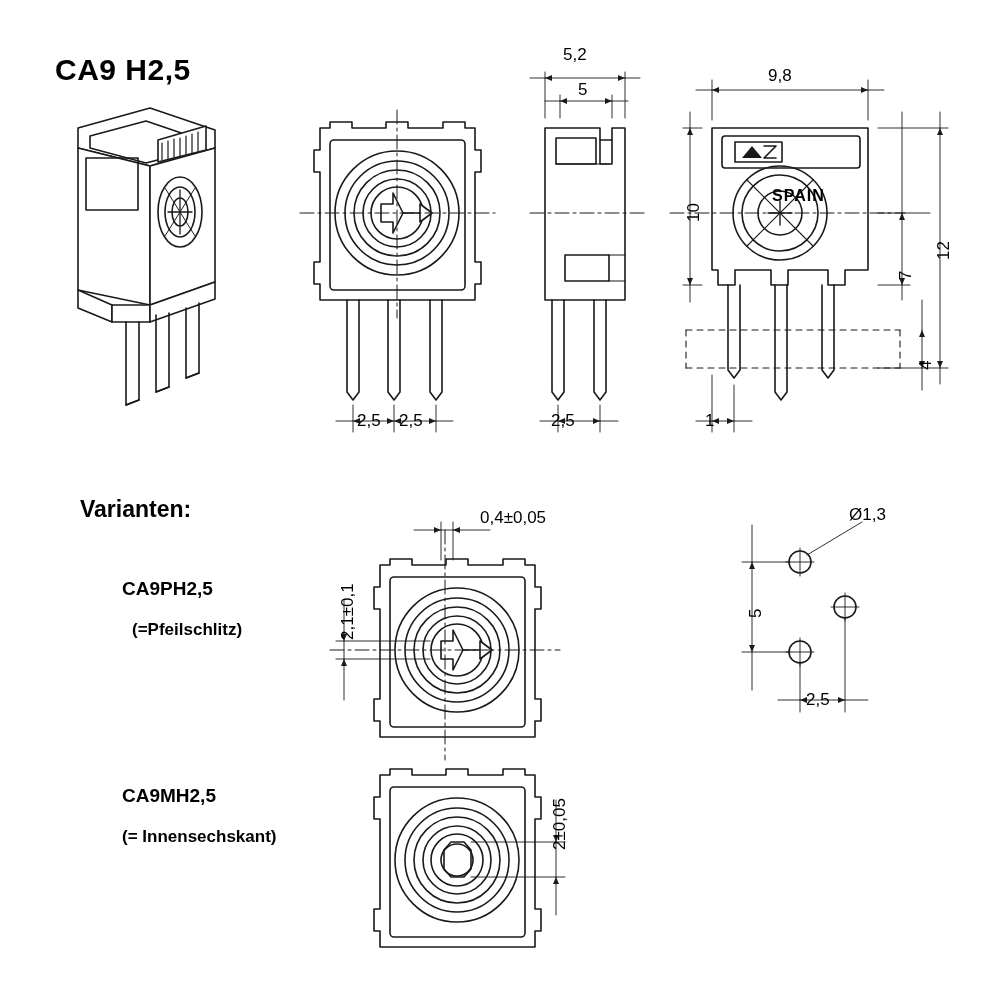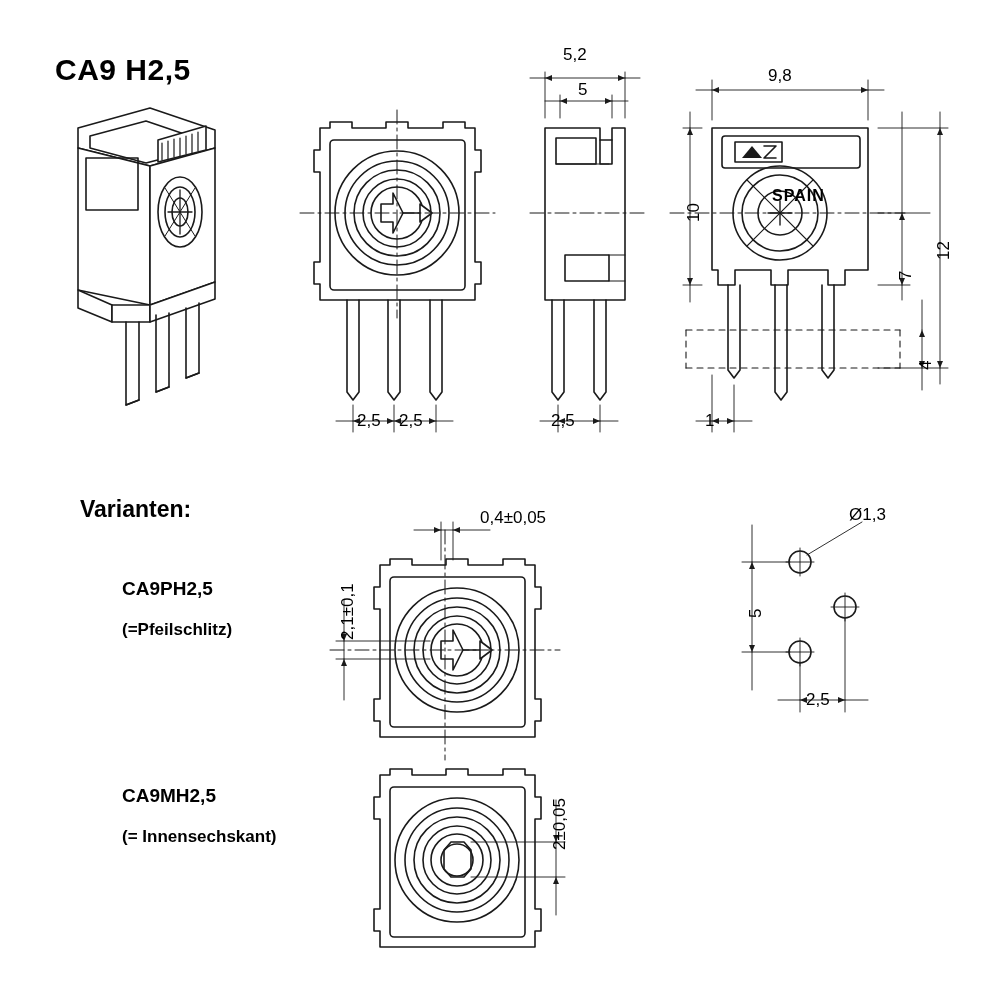--- a/index.html
+++ b/index.html
@@ -292,21 +292,21 @@
         <path d="M845,700 l-7,-3 l0,6 Z" fill="#1a1a1a" stroke="none"></path>
       </g>
 
     </g>
   </svg>
 
   <div class="ttl title-main">CA9 H2,5</div>
   <div class="ttl title-var">Varianten:</div>
 
   <div class="lbl-variant" style="left:122px; top:578px;">CA9PH2,5</div>
-  <div class="lbl-variant-sub" style="left:122px; top:620px;">(=Pfeilschlitz)</div>
+  <div class="lbl-variant-sub" style="left:132px; top:620px;">(=Pfeilschlitz)</div>
 
   <div class="lbl-variant" style="left:122px; top:785px;">CA9MH2,5</div>
   <div class="lbl-variant-sub" style="left:122px; top:827px;">(= Innensechskant)</div>
 
   <div class="dim" style="left:772px; top:142px; font-weight:bold; font-size:16px; letter-spacing:1px;margin-top:45px;">SPAIN</div>
 
   <div class="dim" style="left:563px; top:45px;">5,2</div>
   <div class="dim" style="left:578px; top:80px;">5</div>
   <div class="dim" style="left:768px; top:66px;">9,8</div>
 

